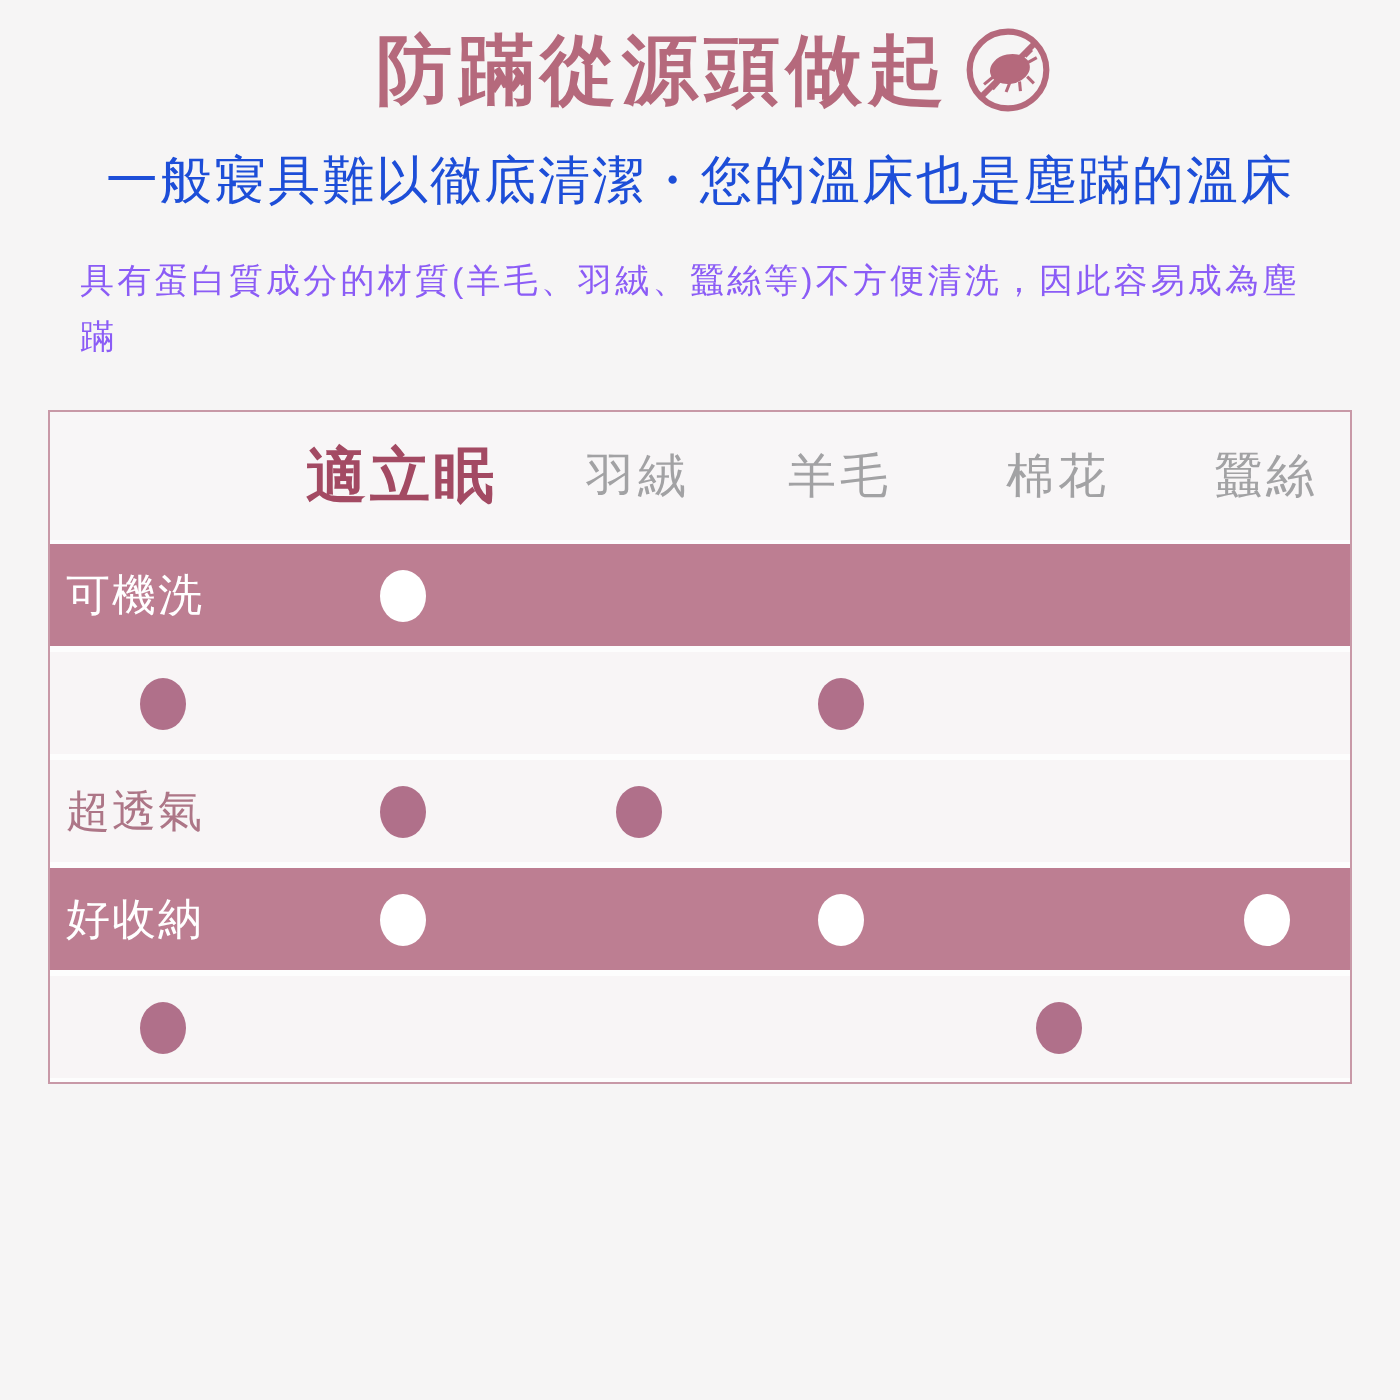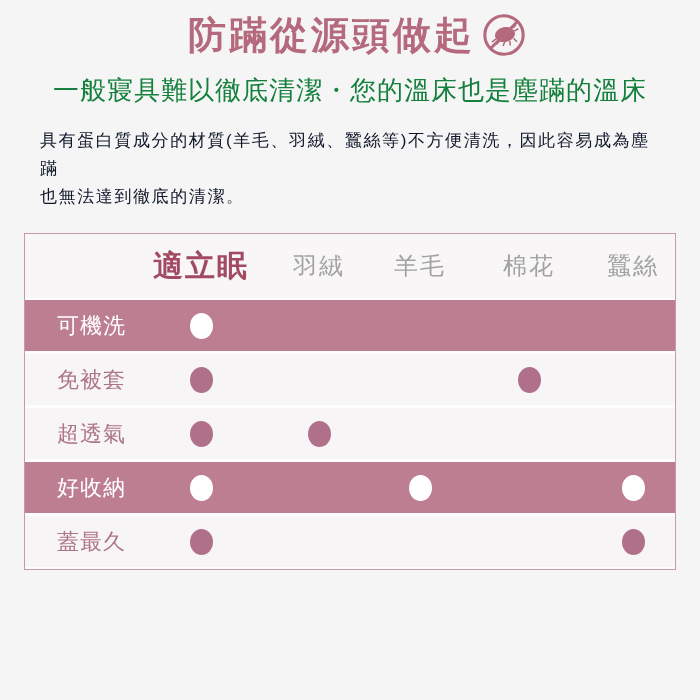--- a/index.html
+++ b/index.html
@@ -13,26 +13,26 @@
     display:flex; align-items:center; justify-content:center;
     gap:6px; padding-top:12px; height:58px;margin-left:15px;
   }
   .title {
     font-size:38px; font-weight:600; letter-spacing:3px;
     color:#b5697c;
   }
   .title-icon { width:46px; height:46px; display:block; }
   .subtitle {
     margin-top:15px; text-align:center;
-    font-size:26px; letter-spacing:1px; color:#15803d;
+    font-size:26px; letter-spacing:1px; color:#1d4ed8;
   }
   .body-text {
     margin:19px 38px 0 40px;
     font-size:17px; line-height:28px; letter-spacing:1.6px;
-    color:#0f172a;
+    color:#8b5cf6;
   }
   .cmp-table {
     width:652px; margin:22px auto 0 auto;
     border:1px solid #c899a7;
     background:#7f1d1d;
   }
   .grid-row {
     display:grid;
     grid-template-columns:112px 128px 108px 94px 124px 84px;
     align-items:center;
@@ -42,21 +42,21 @@
     text-align:center; font-size:24px; letter-spacing:2px;
     color:#a2a2a4;
   }
   .th.hl { color:#a34a63; font-weight:700; font-size:30px; }
   .tbody { display:flex; flex-direction:column; gap:3px; padding:2px 0; background:#fdfdfd; }
   .tr { height:51px; }
   .tr.rose { background:#bd7e92; }
   .tr.light { background:#f8f5f6; }
   .td { display:flex; align-items:center; justify-content:center; height:100%; }
   .td.label {
-    justify-content:flex-start; padding-left:32px;
+    justify-content:flex-start; padding-left:8px;
     font-size:22px; letter-spacing:1px;
   }
   .tr.rose .td.label { color:#ffffff; }
   .tr.light .td.label { color:#ad7687; }
   .dot { width:23px; height:26px; border-radius:50%; display:block; }
   .tr.rose .dot { background:#ffffff; }
   .tr.light .dot { background:#b0708a; }
 </style>
 </head>
 <body>
@@ -76,21 +76,20 @@
       <line x1="34.5" y1="20" x2="39" y2="17.5" stroke-width="1.6"></line>
       <line x1="33" y1="17" x2="36.5" y2="13.5" stroke-width="1.6"></line>
     </g>
   </svg>
 </div>
 
 <div class="subtitle">一般寢具難以徹底清潔・您的溫床也是塵蹣的溫床</div>
 
 <div class="body-text">
   <div>具有蛋白質成分的材質(羊毛、羽絨、蠶絲等)不方便清洗，因此容易成為塵蹣</div>
-  <div>也無法達到徹底的清潔。</div>
 </div>
 
 <div class="cmp-table">
   <div class="thead grid-row">
     <div class="th"></div>
   <div class="th hl">適立眠</div>
       <div class="th">羽絨</div>
       <div class="th">羊毛</div>
       <div class="th">棉花</div>
       <div class="th">蠶絲</div>
@@ -100,21 +99,20 @@
         <div class="td label">可機洗</div>
         <div class="td">
           <span class="dot"></span>
         </div>
         <div class="td"></div>
         <div class="td"></div>
         <div class="td"></div>
         <div class="td"></div>
       </div>
       <div class="tr grid-row light">
-        <div class="td label">免被套</div>
         <div class="td">
           <span class="dot"></span>
         </div>
         <div class="td"></div>
         <div class="td"></div>
         <div class="td">
           <span class="dot"></span>
         </div>
         <div class="td"></div>
       </div>
@@ -138,21 +136,20 @@
         <div class="td"></div>
         <div class="td">
           <span class="dot"></span>
         </div>
         <div class="td"></div>
         <div class="td">
           <span class="dot"></span>
         </div>
       </div>
       <div class="tr grid-row light">
-        <div class="td label">蓋最久</div>
         <div class="td">
           <span class="dot"></span>
         </div>
         <div class="td"></div>
         <div class="td"></div>
         <div class="td"></div>
         <div class="td">
           <span class="dot"></span>
         </div>
       </div>

